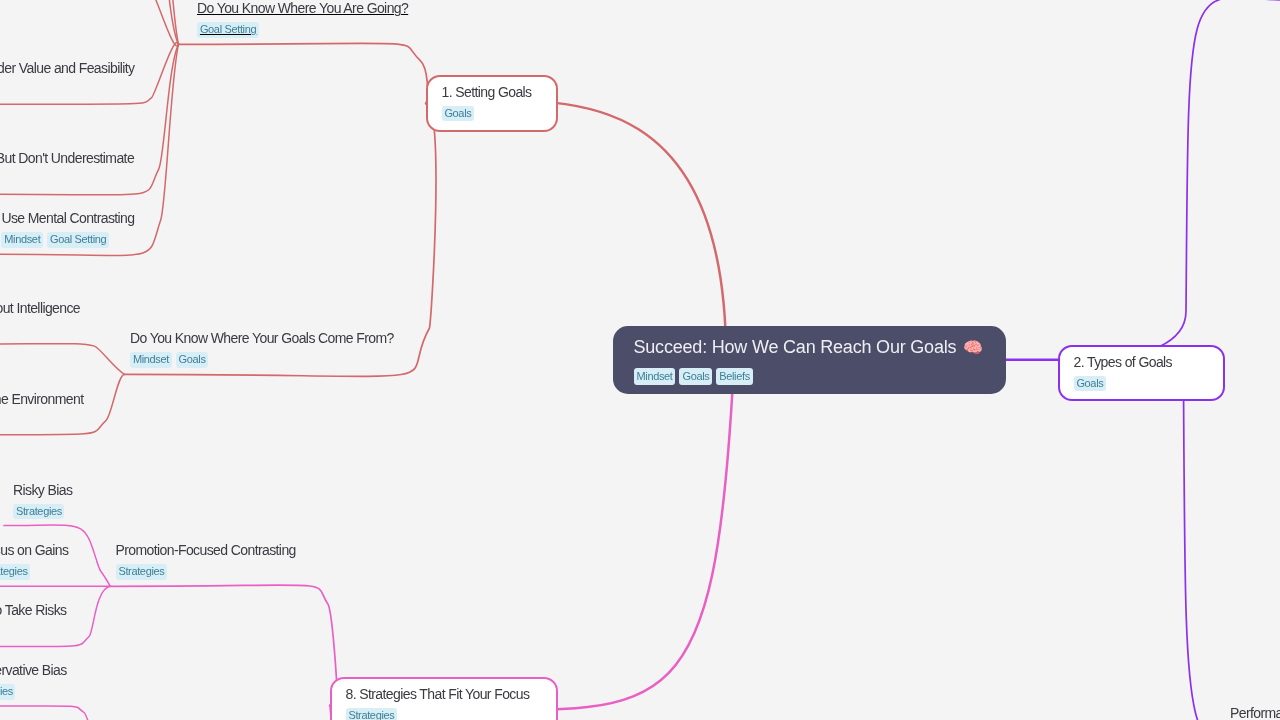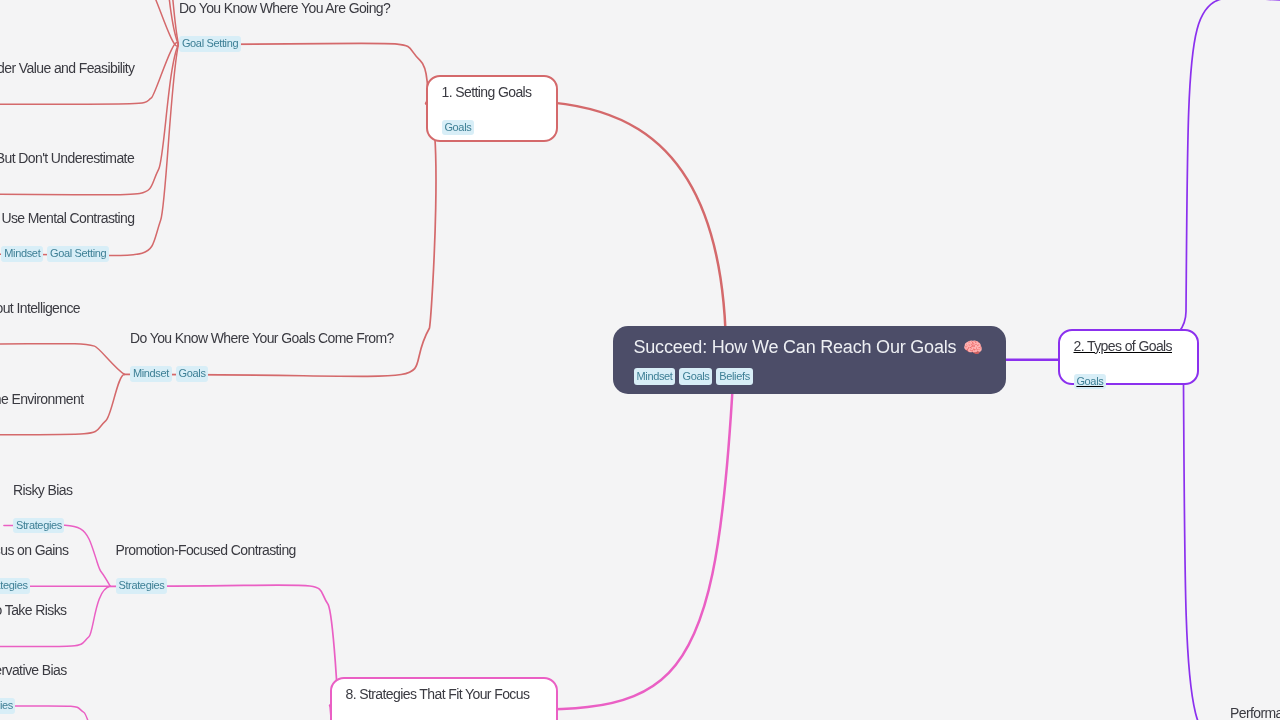--- a/index.html
+++ b/index.html
@@ -3,21 +3,21 @@
 <meta charset="utf-8">
 <title>Succeed: How We Can Reach Our Goals</title>
 <style>
   * { margin:0; padding:0; box-sizing:border-box; }
   html, body { width:1280px; height:720px; overflow:hidden; }
   body { background:#f4f4f5; font-family:"Liberation Sans", sans-serif; }
   #canvas { position:relative; width:1280px; height:720px; background:#f4f4f5; }
   svg#links { position:absolute; left:0; top:0; width:1280px; height:720px; overflow:visible; }
   .node { position:absolute; white-space:nowrap; }
   .title { font-size:14px; line-height:18px; color:#3a3a41; letter-spacing:-0.6px; }
-  .tags { margin-top:19px; display:flex; gap:4.2px; height:15.6px; }
+  .tags { margin-top:5px; display:flex; gap:4.2px; height:15.6px; }
   .tag { background:#d8eef7; color:#3d7f95; font-size:11px; line-height:15.6px; height:15.6px;
          padding:0 2.9px; border-radius:3px; display:inline-block; }
   .tag > i { font-style:normal; letter-spacing:-0.35px; margin-right:-0.35px; }
   .boxed { background:#fff; border-radius:14px; border:2.4px solid var(--c); padding:5.5px 0 0 13.5px; }
   .root { background:#4c4d68; border-radius:15px; padding:10px 8px 0 21px; }
   .root .title { color:#edeff3; font-size:18px; line-height:23px; letter-spacing:-0.2px; }
   .root .tags { margin-top:9.7px; height:16.6px; gap:4.2px; }
   .root .tag { line-height:16.6px; height:16.6px; padding:0 3px; }
   .emoji { font-size:16px; padding-left:7px; }
 </style>
@@ -40,47 +40,47 @@
   <path d="M-4.1 -165.6 C 168.5 -165.6 145.2 -177.1 160.7 -131.5 C 166.2 -115.6 170.6 9.6 178.5 44.3" stroke="#d4696b" stroke-width="1.5" stroke-linecap="round"></path>
   <path d="M-66.3 344.2 C 62.7 344.2 80.2 342.1 94.5 346.1 C 99.5 347.6 114.1 367.9 124.5 374.4" stroke="#d4696b" stroke-width="1.5" stroke-linecap="round"></path>
   <path d="M-19.7 434.8 C 117.2 434.8 88.8 435.9 105.9 420.6 C 111.9 415.2 117.8 373.6 124.5 374.4" stroke="#d4696b" stroke-width="1.5" stroke-linecap="round"></path>
   <path d="M3.9 525.6 C 86.7 525.6 83.0 517.5 96.9 561.4 C 101.8 576.7 97.4 563.5 110.3 586.3" stroke="#ea5fc4" stroke-width="1.5" stroke-linecap="round"></path>
   <path d="M-26.8 586.2 L 110.3 586.2" stroke="#ea5fc4" stroke-width="1.5" stroke-linecap="round"></path>
   <path d="M-84.6 646.2 C 103.0 646.2 74.5 649.6 88.9 636.7 C 93.9 632.2 94.9 588.9 110.3 586.3" stroke="#ea5fc4" stroke-width="1.5" stroke-linecap="round"></path>
   <path d="M-41.5 706.2 C 96.5 706.2 70.9 703.8 84.0 712.5 C 88.7 715.6 96.2 757.3 110.3 766.2" stroke="#ea5fc4" stroke-width="1.5" stroke-linecap="round"></path>
   <path d="M1300 0.6 C 1184.4 0.6 1189 -55.9 1186 311.6 C 1185.7 341.6 1150 359.6 1080 359.6" stroke="#8b30ee" stroke-width="1.7" stroke-linecap="round"></path>
   <path d="M1300 749.4 C 1181.9 749.4 1186.2 800.2 1183.5 385 C 1183.2 345 1150 359.6 1080 359.6" stroke="#8b30ee" stroke-width="1.7" stroke-linecap="round"></path>
 </svg>
-<div class="node boxed" style="--c:#d4696b;left:426px;top:75px;width:132px;height:67px;">
+<div class="node boxed" style="--c:#d4696b;left:426px;top:75px;width:132px;height:57px;">
   <div class="title">1. Setting Goals</div>
   <div class="tags">
     <span class="tag"><i>Goals</i></span>
   </div>
 </div>
-<div class="node boxed" style="--c:#8b30ee;left:1058px;top:329px;width:141px;height:56px;text-decoration:underline;">
+<div class="node boxed" style="--c:#8b30ee;left:1058px;top:345px;width:167px;height:56px;">
   <div class="title">2. Types of Goals</div>
   <div class="tags">
     <span class="tag"><i>Goals</i></span>
   </div>
 </div>
 <div class="node boxed" style="--c:#ea5fc4;left:330px;top:677px;width:228px;height:57px;">
   <div class="title">8. Strategies That Fit Your Focus</div>
   <div class="tags">
     <span class="tag"><i>Strategies</i></span>
   </div>
 </div>
 <div class="node root" style="left:612.5px;top:325.8px;width:393px;height:68.6px;">
   <div class="title"><span>Succeed: How We Can Reach Our Goals</span><span class="emoji">🧠</span></div>
   <div class="tags">
     <span class="tag"><i>Mindset</i></span>
     <span class="tag"><i>Goals</i></span>
     <span class="tag"><i>Beliefs</i></span>
   </div>
 </div>
-<div class="node" style="left:179px;top:-0.6px;">
+<div class="node" style="left:197px;top:-0.6px;text-decoration:underline;">
   <div class="title">Do You Know Where You Are Going?</div>
   <div class="tags">
     <span class="tag"><i>Goal Setting</i></span>
   </div>
 </div>
 <div class="node" style="left:130.0px;top:329.2px;">
   <div class="title">Do You Know Where Your Goals Come From?</div>
   <div class="tags">
     <span class="tag"><i>Mindset</i></span>
     <span class="tag"><i>Goals</i></span>

